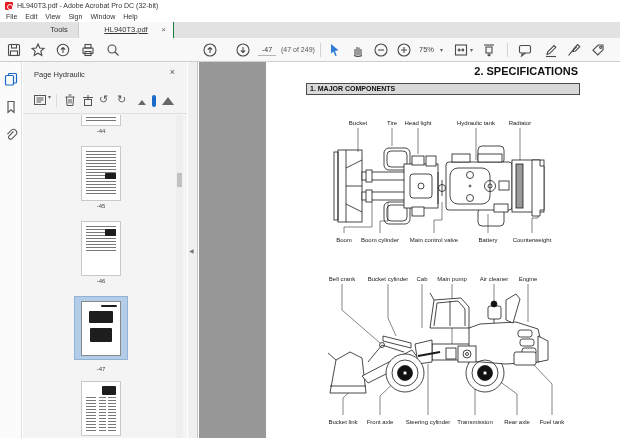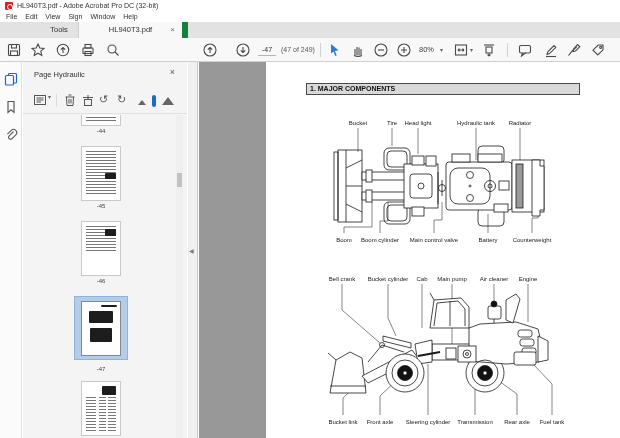--- a/index.html
+++ b/index.html
@@ -17,22 +17,22 @@
 
   
   .menubar { position:absolute; top:12px; left:0; right:0; height:10px; background:#fff;
              display:flex; gap:8px; padding-left:6px; }
   .menu-item { font-size:7px; color:#333; line-height:10px; cursor:default; }
 
   
   .tabbar { position:absolute; top:22px; left:0; right:0; height:16px; background:#e2e2e2; }
   .tab { position:absolute; top:0; height:16px; font-size:7.5px; color:#333; text-align:center; }
   .tab-tools { left:30px; width:58px; line-height:16px; }
-  .tab-doc { left:78px; width:110px; background:#f8f8f8; border-left:1px solid #cfcfcf;
-             border-right:6px solid #15803d; line-height:16px; }
+  .tab-doc { left:78px; width:96px; background:#f8f8f8; border-left:1px solid #cfcfcf;
+             border-right:1px solid #15803d; line-height:16px;text-decoration:underline; }
   .tab-close { position:absolute; right:7px; top:0; font-size:8px; color:#666; line-height:16px; }
 
   
   .toolbar { position:absolute; top:38px; left:0; right:0; height:24px; background:#f8f8f8;
              border-bottom:1px solid #cfcfcf; }
   .ic { position:absolute; top:4px; width:16px; height:16px; }
   .ic svg { width:16px; height:16px; }
   .tb-divider { position:absolute; top:5px; width:1px; height:14px; background:#d2d2d2; }
   .page-input { position:absolute; left:258px; top:6px; width:18px; height:12px; border:none;
                 border-bottom:1px solid #b5b5b5; background:transparent; font-size:7px; color:#333;
@@ -188,21 +188,21 @@
           <circle cx="8" cy="8" r="6"></circle>
           <path d="M5 8 H11"></path>
         </svg>
     </span>
     <span class="ic" style="left:396px">
       <svg viewBox="0 0 16 16" fill="none" stroke="#4a4a4a" stroke-width="1.1">
           <circle cx="8" cy="8" r="6"></circle>
           <path d="M5 8 H11 M8 5 V11"></path>
         </svg>
     </span>
-    <span class="zoom-label">80%</span>
+    <span class="zoom-label">75%</span>
     <span class="caret" style="left:440px">▾</span>
 
     <span class="ic" style="left:453px">
       <svg viewBox="0 0 16 16" fill="none" stroke="#4a4a4a" stroke-width="1.1">
           <rect x="2.5" y="3" width="11" height="10"></rect>
           <path d="M5 8 H11 M5 8 L6.5 6.6 M5 8 L6.5 9.4 M11 8 L9.5 6.6 M11 8 L9.5 9.4"></path>
         </svg>
     </span>
     <span class="caret" style="left:470px">▾</span>
     <span class="ic" style="left:481px">
@@ -337,20 +337,21 @@
         </div>
       </div>
     </div>
 
     <div class="edge-strip">
       <span class="collapse-arrow">◀</span>
     </div>
 
     <div class="docarea">
       <div class="pdf-page">
+        <div class="chapter-heading">2. SPECIFICATIONS</div>
         <div class="section-banner">1. MAJOR COMPONENTS</div>
 
         <svg class="diag" style="left:62px; top:54px" width="292" height="146" viewBox="0 0 292 146">
           <g stroke="#333" stroke-width="0.6" fill="none">
             <path d="M30 12 V36"></path>
               <path d="M64 12 V30"></path>
               <path d="M90 12 V38"></path>
             <path d="M148 12 V44"></path>
               <path d="M192 12 V46"></path>
             <polyline points="16,117 16,111 44,111 44,86"></polyline>

